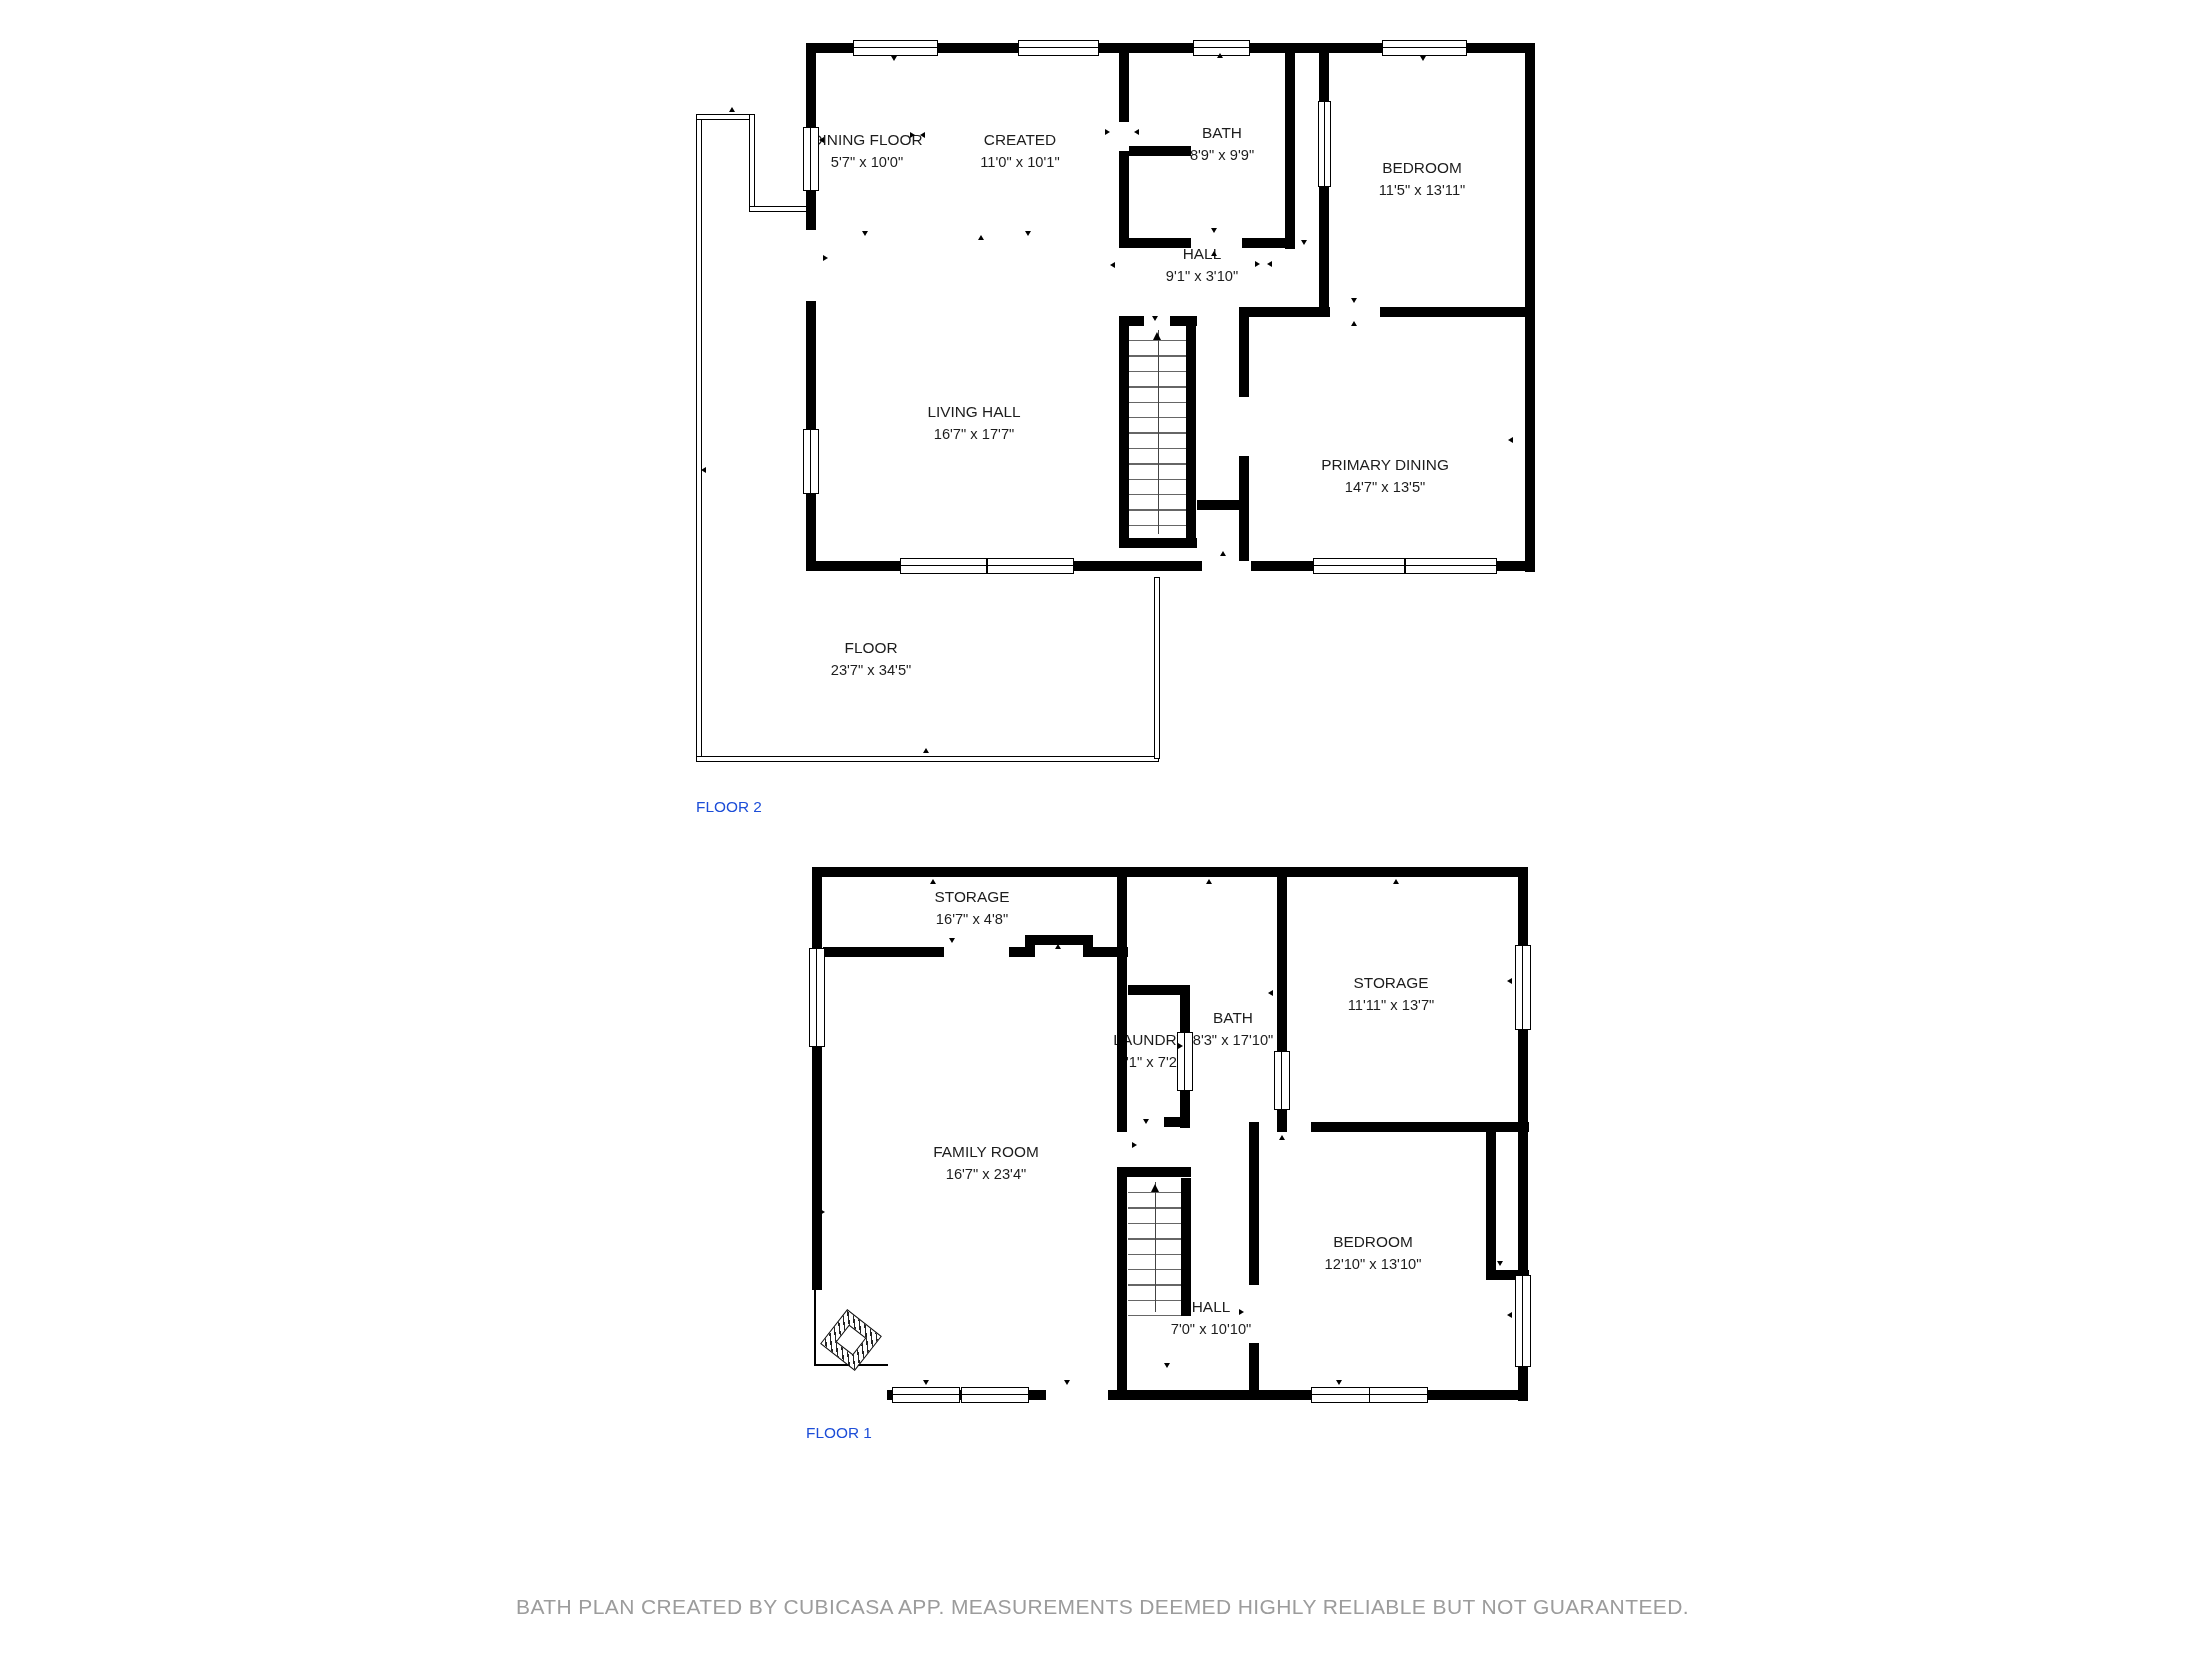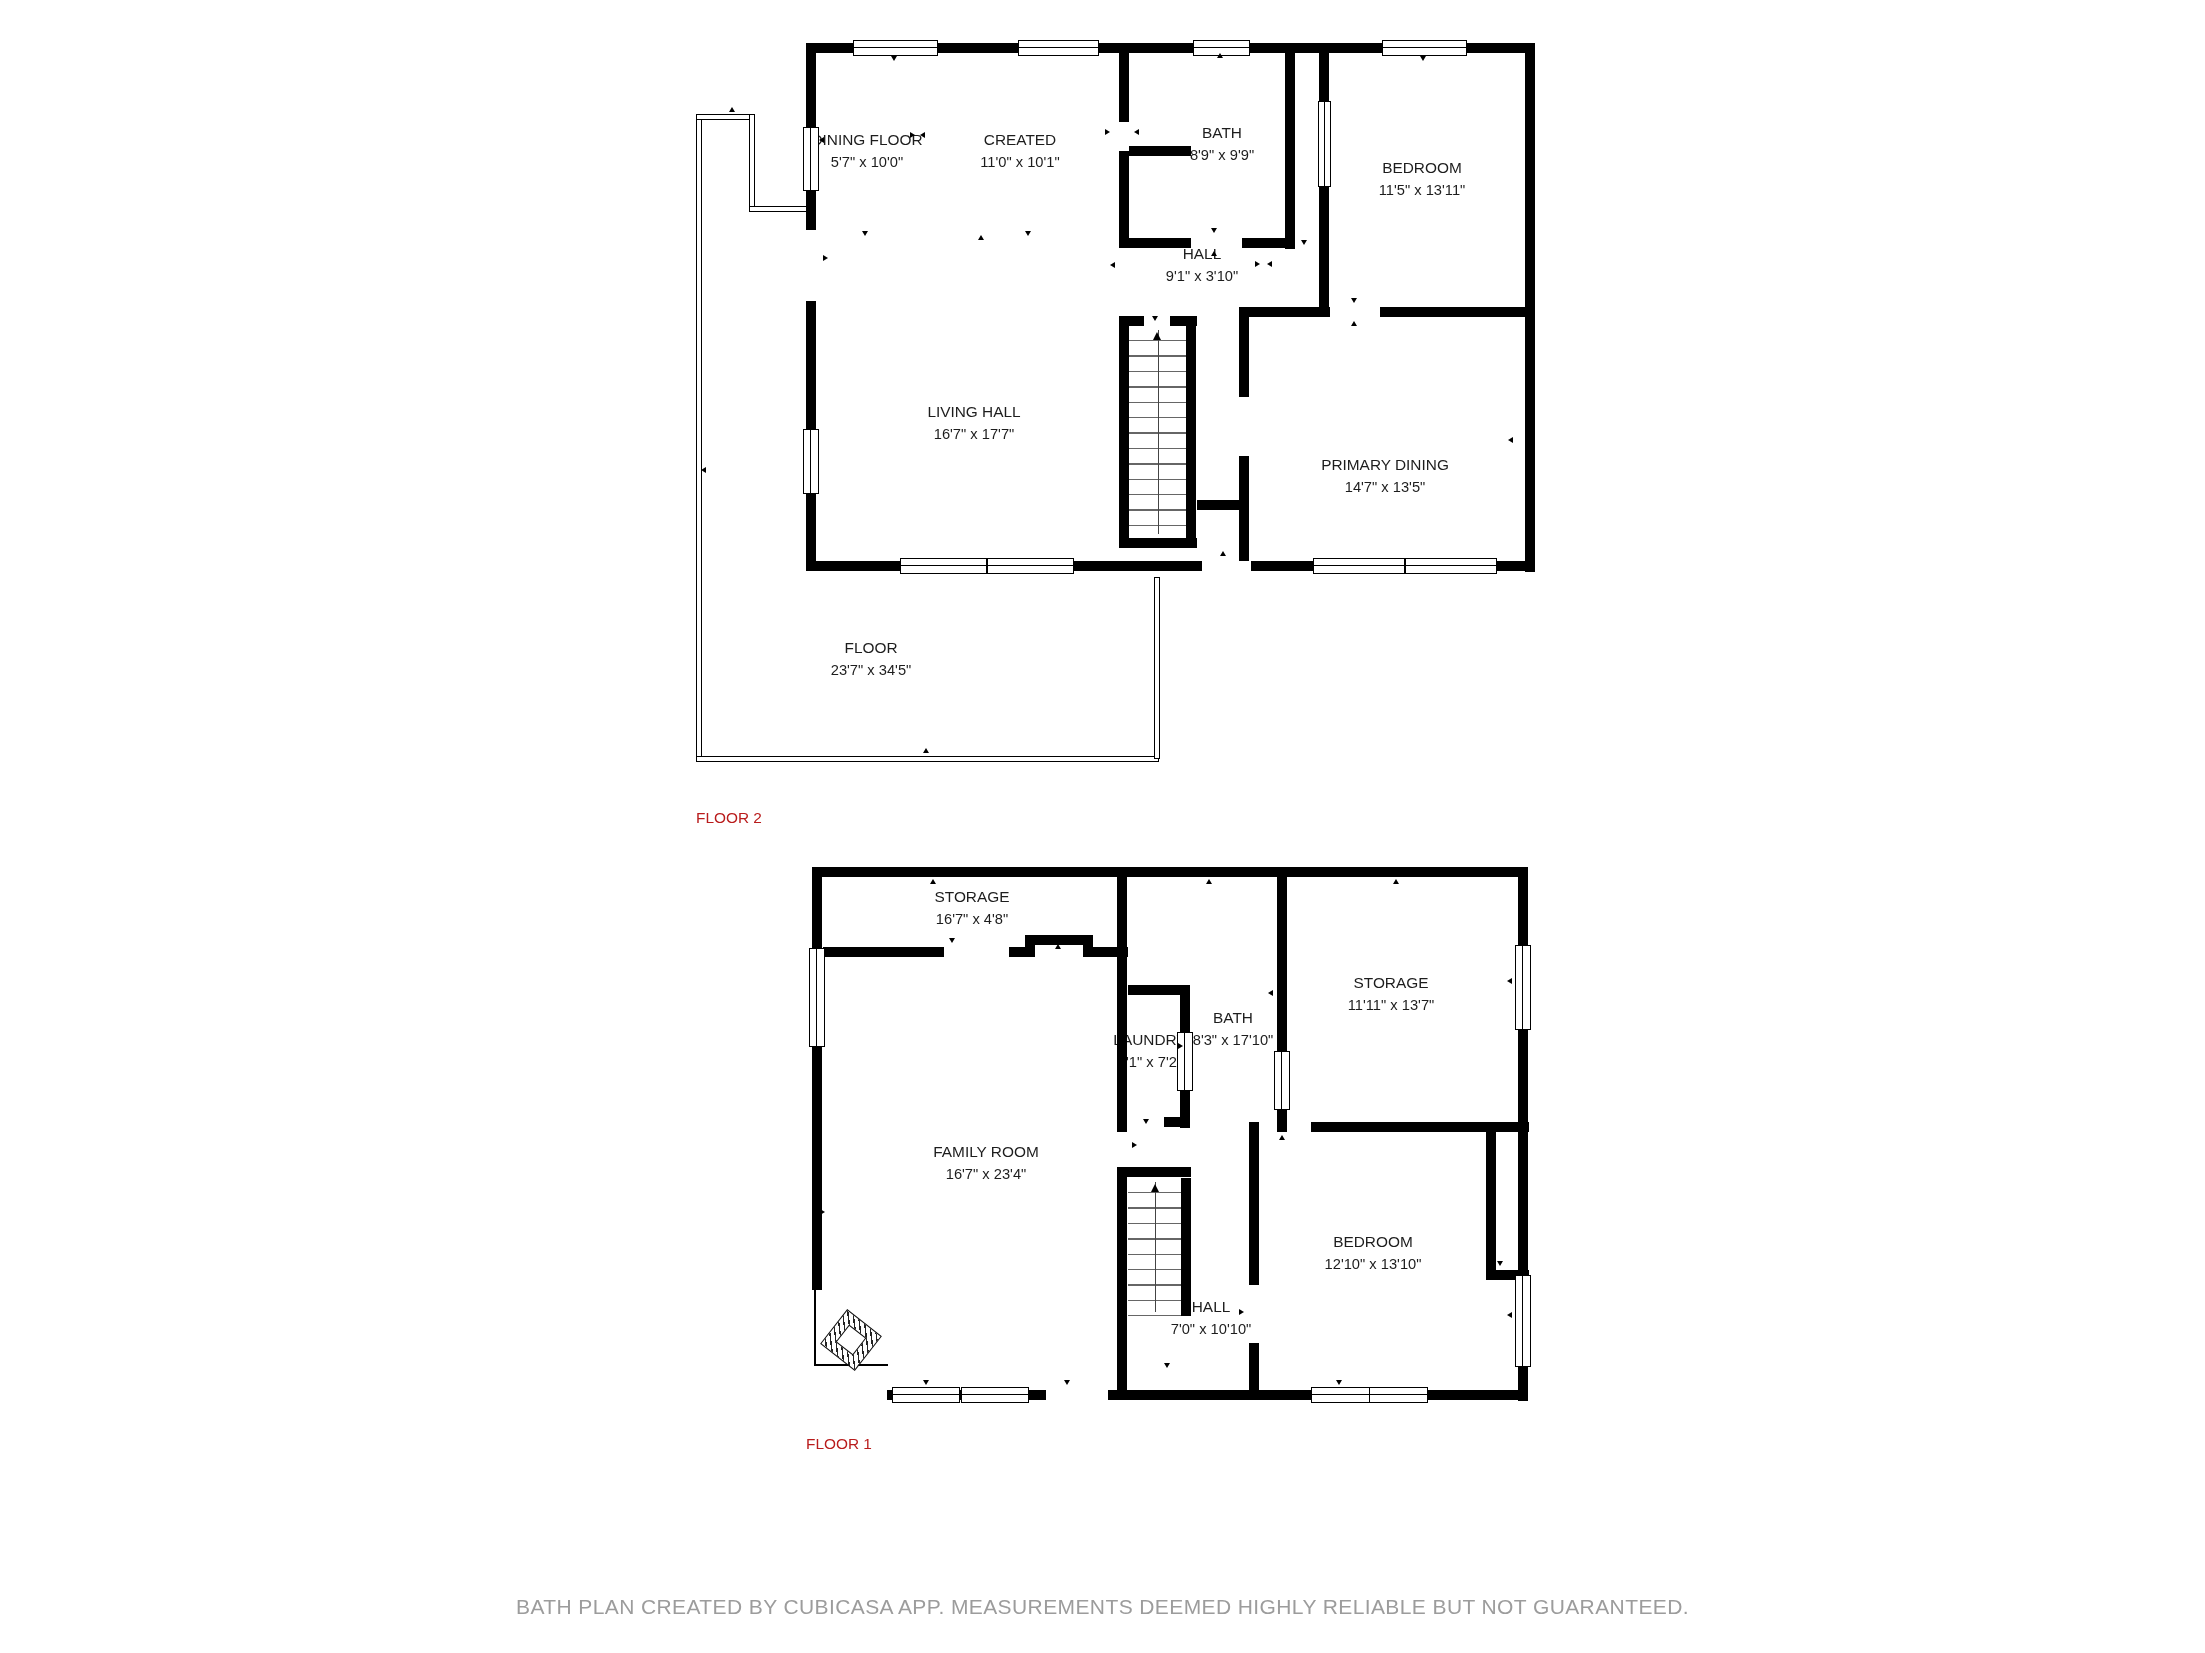--- a/index.html
+++ b/index.html
@@ -12,21 +12,21 @@
   .win.v::after{content:"";position:absolute;top:0;bottom:0;left:50%;width:1.1px;margin-left:-0.7px;background:#000;}
   .rail{position:absolute;background:#fff;border:1.1px solid #000;box-sizing:border-box;z-index:1;}
   .stairs{position:absolute;z-index:2;background:repeating-linear-gradient(to bottom,#fff 0 14px,#666 14px 15.4px);}
   .stairs .mid{position:absolute;left:50%;top:4.4px;bottom:4.4px;width:1.1px;background:#444;}
   .stairs .arr{position:absolute;left:50%;top:5.9px;margin-left:-4.4px;width:0;height:0;
                border-left:4.4px solid transparent;border-right:4.4px solid transparent;border-bottom:8px solid #000;}
   .lbl{position:absolute;transform:translate(-50%,-50%);text-align:center;color:#1d1d1d;
        font-size:15.4px;line-height:23px;white-space:nowrap;z-index:4;}
   .lbl .dm{font-size:14.7px;}
   .lbl.under{z-index:2;}
-  .floor-tag{position:absolute;font-size:15.4px;color:#b91c1c;z-index:4;margin-top:11px;}
+  .floor-tag{position:absolute;font-size:15.4px;color:#1d4ed8;z-index:4;}
   .tri{position:absolute;width:0;height:0;z-index:6;}
   .tri.u{border-left:3.7px solid transparent;border-right:3.7px solid transparent;border-bottom:5.9px solid #000;}
   .tri.d{border-left:3.7px solid transparent;border-right:3.7px solid transparent;border-top:5.9px solid #000;}
   .tri.l{border-top:3.7px solid transparent;border-bottom:3.7px solid transparent;border-right:5.9px solid #000;}
   .tri.r{border-top:3.7px solid transparent;border-bottom:3.7px solid transparent;border-left:5.9px solid #000;}
   .fireplace{position:absolute;left:829px;top:1318px;width:44px;height:44px;z-index:2;
              transform:rotate(38deg);border:1.5px solid #111;box-sizing:border-box;
              background:repeating-linear-gradient(45deg,#fff 0 3.7px,#222 3.7px 5.1px);}
   .fireplace .inner{position:absolute;left:9.6px;top:9.6px;right:9.6px;bottom:9.6px;background:#fff;border:1.1px solid #111;}
   .disclaimer{position:absolute;left:0;right:0;top:1595px;text-align:center;font-size:21px;

